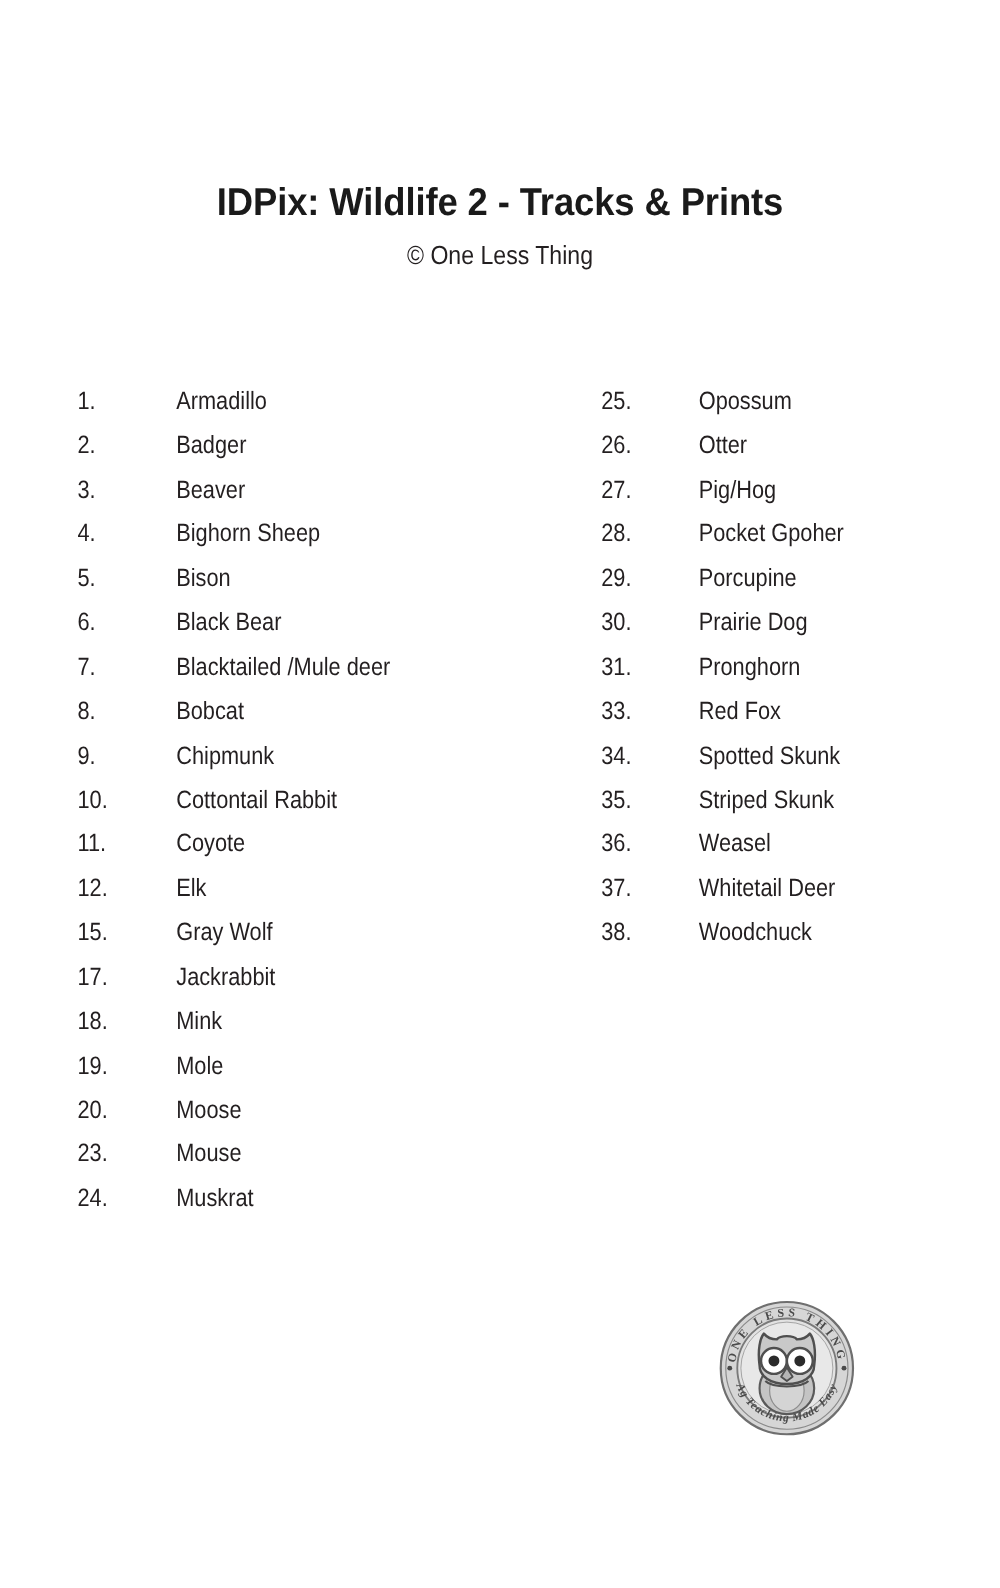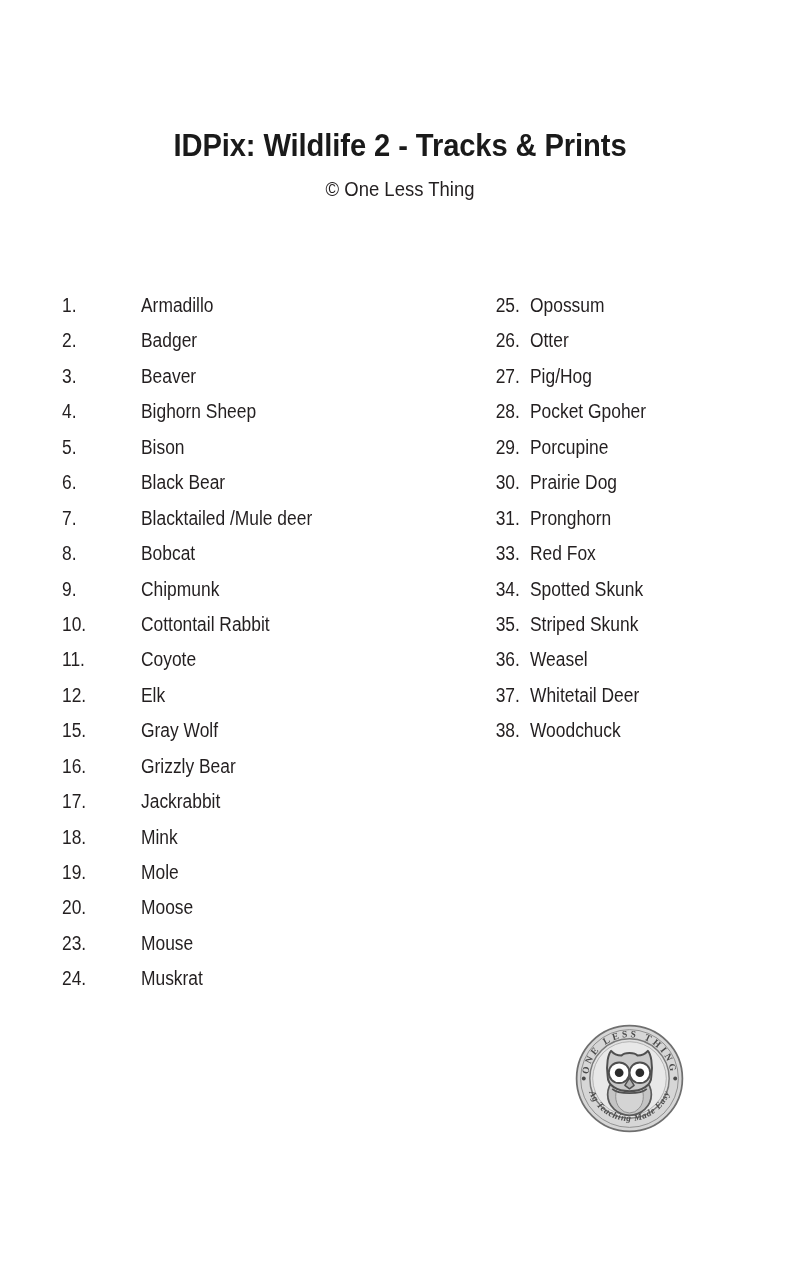--- a/index.html
+++ b/index.html
@@ -13,20 +13,21 @@
     font-family: "Liberation Sans", sans-serif;
     color: #231f20;
     position: relative;
     overflow: hidden;
     -webkit-font-smoothing: antialiased;
   }
 
   .page {
     position: absolute;
     inset: 0;
+    margin-top: 16px;
   }
 
   
   .header {
     position: absolute;
     top: 126px;
     left: 0;
     width: 800px;
     text-align: center;
   }
@@ -59,21 +60,21 @@
     top: 288px;
     left: 0;
     width: 800px;
     height: 860px;
   }
   .list-column {
     position: absolute;
     top: 0;
   }
   .list-column.left  { left: 62px; }
-  .list-column.right { left: 452px; text-align: right; }
+  .list-column.right { left: 481px; }
 
   .list-item {
     display: flex;
     align-items: baseline;
     height: 35.45px;
     line-height: 35.45px;
     white-space: nowrap;
   }
   .item-number {
     display: inline-block;
@@ -165,24 +166,20 @@
           <span class="item-number">11.</span>
           <span class="item-label">Coyote</span>
         </div>
         <div class="list-item">
           <span class="item-number">12.</span>
           <span class="item-label">Elk</span>
         </div>
         <div class="list-item">
           <span class="item-number">15.</span>
           <span class="item-label">Gray Wolf</span>
-        </div>
-        <div class="list-item">
-          <span class="item-number">16.</span>
-          <span class="item-label">Grizzly Bear</span>
         </div>
         <div class="list-item">
           <span class="item-number">17.</span>
           <span class="item-label">Jackrabbit</span>
         </div>
         <div class="list-item">
           <span class="item-number">18.</span>
           <span class="item-label">Mink</span>
         </div>
         <div class="list-item">

